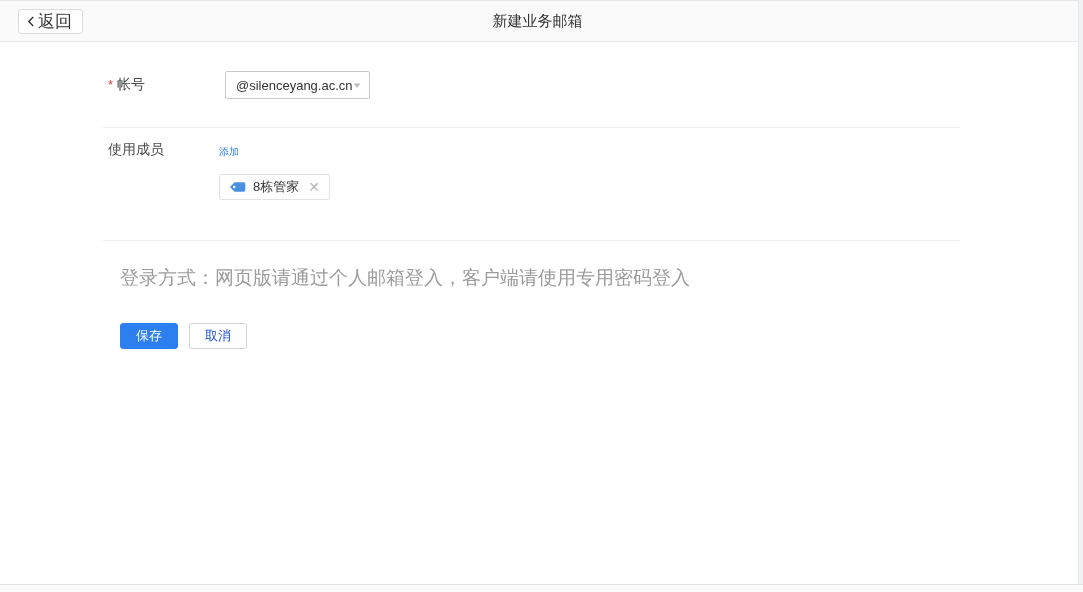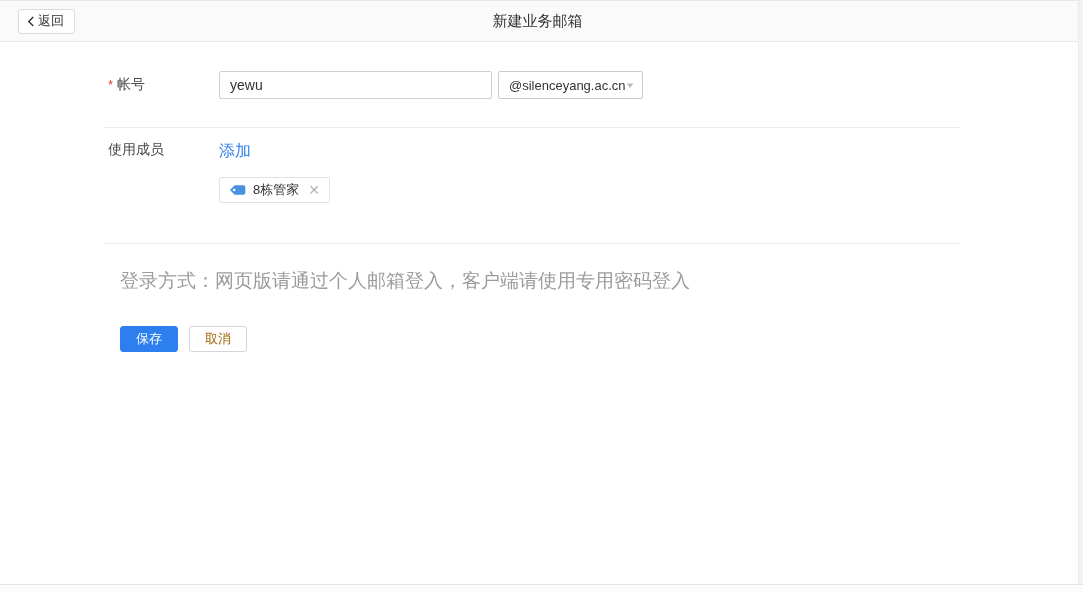--- a/index.html
+++ b/index.html
@@ -28,21 +28,21 @@
   .back-btn {
     margin-left: 18px;
     display: inline-flex;
     align-items: center;
     gap: 3px;
     height: 25px;
     padding: 0 10px 0 8px;
     background: #ffffff;
     border: 1px solid #dcdcdc;
     border-radius: 3px;
-    font-size: 13px;
+    font-size: 17px;
     color: #333333;
     cursor: pointer;
     font-family: inherit;
   }
   .back-btn .chev { display: inline-flex; align-items: center; }
   .topbar .title {
     position: absolute;
     left: 0; right: 8px;
     text-align: center;
     font-size: 15px;
@@ -102,21 +102,21 @@
     border-top: 1px solid #ececec;
   }
   .divider.d1 { margin-top: 28px; margin-bottom: 0; }
   .divider.d2 { margin-top: 40px; }
   .members-row {
     margin-top: 13px;
     align-items: flex-start;
     margin-bottom: 0;
   }
   .add-link {
-    font-size: 16px;
+    font-size: 10px;
     color: #2d7ff0;
     text-decoration: none;
     cursor: pointer;
     display: inline-block;
   }
   .tag-list { margin-top: 15px; }
   .tag {
     display: inline-flex;
     align-items: center;
     gap: 7px;
@@ -156,21 +156,21 @@
     font-family: inherit;
   }
   .btn-primary {
     background: #2d7ff0;
     border: 1px solid #2d7ff0;
     color: #ffffff;
   }
   .btn-default {
     background: #ffffff;
     border: 1px solid #d6d6d6;
-    color: #a16207;
+    color: #1d4ed8;
   }
   
   .scrollbar-track {
     position: absolute;
     top: 0; right: 0;
     width: 5px;
     height: 100%;
     background: #f1f2f3;
     border-left: 1px solid #e9e9e9;
   }
@@ -199,21 +199,20 @@
     <div class="title">新建业务邮箱</div>
   </div>
 
   <div class="content">
 
 
     <div class="row">
       <div class="label-cell">
         <span class="req">*</span><span>帐号</span>
       </div>
-      <input class="text-input" type="text" value="yewu" style="">
       <div class="select">
         <span>@silenceyang.ac.cn</span>
         <span class="arrow">▼</span>
       </div>
     </div>
 
     <div class="divider d1"></div>
 
     <div class="row members-row">
       <div class="label-cell">

